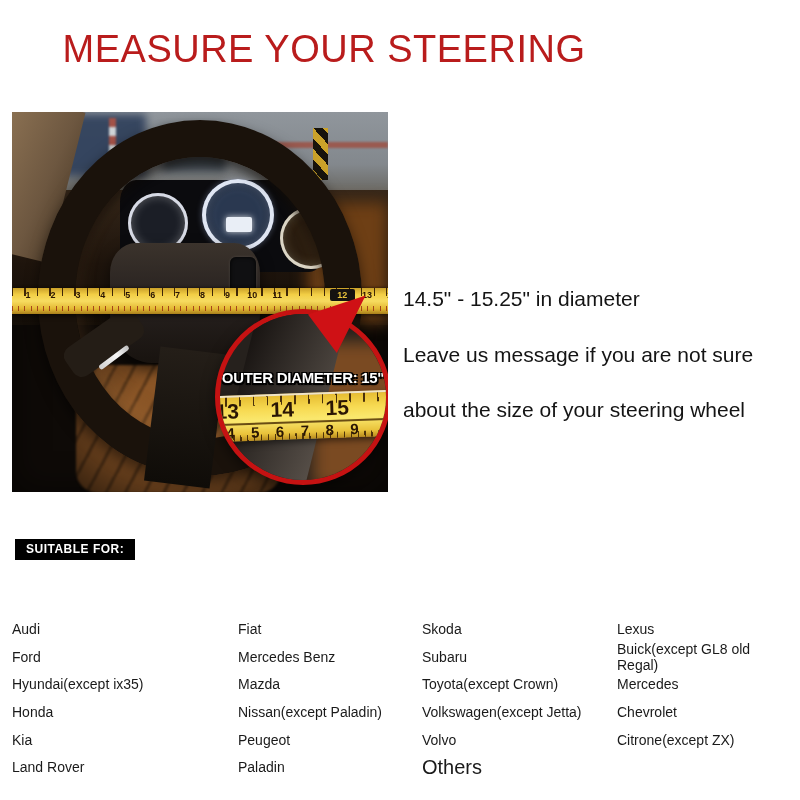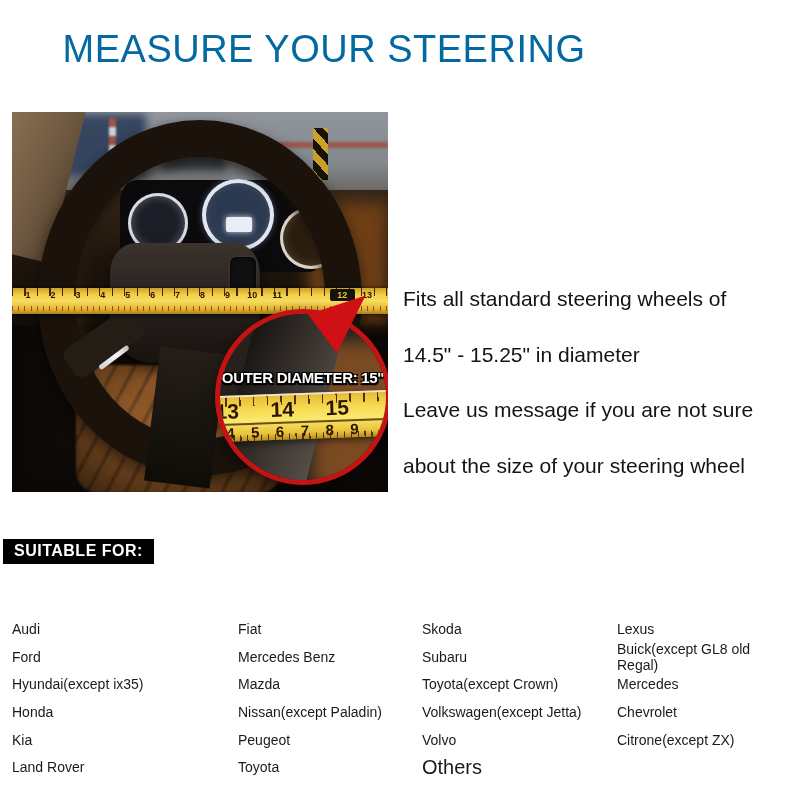--- a/index.html
+++ b/index.html
@@ -1,21 +1,21 @@
 <!DOCTYPE html>
 <html><head>
 <meta charset="utf-8">
 <style>
   html,body{margin:0;padding:0;background:#ffffff;width:800px;height:800px;
     font-family:"Liberation Sans","DejaVu Sans",sans-serif;color:#1a1a1a;position:relative;overflow:hidden;}
   .abs{position:absolute;}
 
   
   .title{top:26px;left:0;width:648px;text-align:center;font-size:38px;line-height:46px;
-    color:#0369a1;letter-spacing:.5px;white-space:nowrap;}
+    color:#b91c1c;letter-spacing:.5px;white-space:nowrap;}
 
   
   .photo{left:12px;top:112px;width:376px;height:380px;background:#0e0a07;overflow:hidden;}
   .photo::after{content:"";position:absolute;inset:0;box-shadow:inset 0 0 34px rgba(0,0,0,.55);pointer-events:none;}
 
   .windshield{left:0;top:0;width:376px;height:95px;
     background:linear-gradient(180deg,#90969c 0%,#83888d 55%,#6a6862 85%,#4a4741 100%);z-index:1;}
   .ws-blob-blue{left:46px;top:2px;width:88px;height:62px;background:#2d3e5a;filter:blur(4px);opacity:.9;}
   .ws-car{left:150px;top:16px;width:64px;height:44px;background:#3a4148;filter:blur(4px);}
   .ws-pole{left:97px;top:6px;width:7px;height:50px;
@@ -95,21 +95,21 @@
   .mag-row-bottom{left:0;top:27px;width:100%;display:flex;padding-left:5.6px;box-sizing:border-box;}
   .mag-row-bottom span{flex:0 0 24.8px;text-align:center;font-size:15px;font-weight:bold;color:#2a1604;line-height:18px;}
 
   .arrow{left:296px;top:181px;width:60px;height:60px;background:#cf1115;z-index:8;
     clip-path:polygon(96% 4%,0 36%,48% 100%);}
 
   
   .desc{left:403px;top:271px;width:392px;font-size:21px;line-height:55.5px;color:#141414;white-space:nowrap;}
 
   
-  .suit-label{left:3px;top:539px;background:#000000;color:#ffffff;font-size:16px;font-weight:bold;
+  .suit-label{left:15px;top:539px;background:#000000;color:#ffffff;font-size:12px;font-weight:bold;
     letter-spacing:.5px;padding:3px 11px 4px 11px;}
   .brands{left:12px;top:567px;width:782px;display:grid;grid-template-columns:226px 184px 195px 1fr;
     grid-auto-rows:27.7px;align-items:center;font-size:14px;color:#1a1a1a;margin-top:48px;}
   .brands .big{font-size:20px;}
 </style>
 </head>
 <body>
 
 <div class="abs title">MEASURE YOUR STEERING</div>
 
@@ -180,21 +180,20 @@
         <span>8</span>
         <span>9</span>
       </div>
       <div class="abs mag-ticks-bottom"></div>
     </div>
   </div>
   <div class="abs arrow"></div>
 </div>
 
 <div class="abs desc">
-  <div>Fits all standard steering wheels of</div>
   <div>14.5" - 15.25" in diameter</div>
   <div>Leave us message if you are not sure</div>
   <div>about the size of your steering wheel</div>
 </div>
 
 <div class="abs suit-label">SUITABLE FOR:</div>
 
 <div class="abs brands">
   <div>Audi</div>
   <div>Fiat</div>
@@ -215,15 +214,15 @@
   <div>Nissan(except Paladin)</div>
   <div>Volkswagen(except Jetta)</div>
 
   <div>Chevrolet</div>
   <div>Kia</div>
   <div>Peugeot</div>
   <div>Volvo</div>
 
   <div>Citrone(except ZX)</div>
   <div>Land Rover</div>
-  <div>Toyota</div>
+  <div>Paladin</div>
   <div class="big">Others</div>
 </div>
 
 </body></html>

